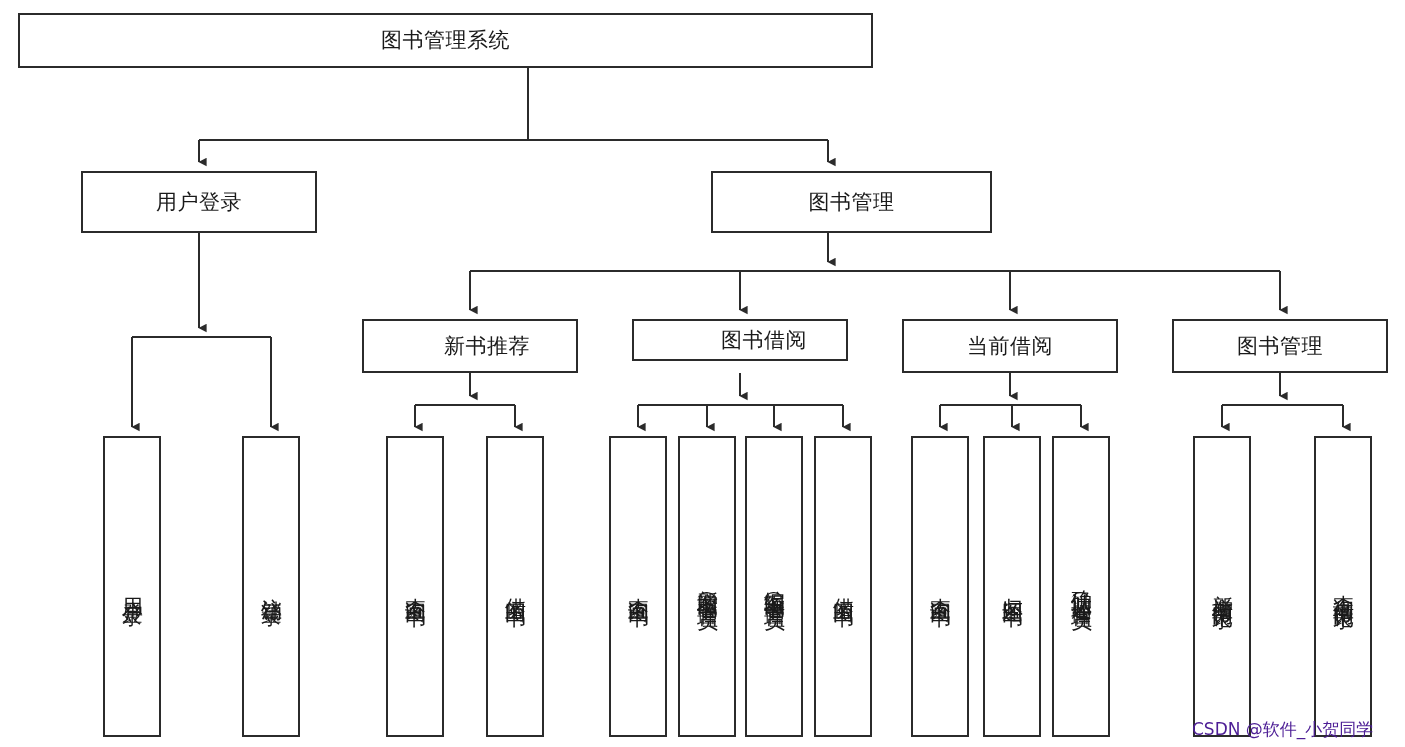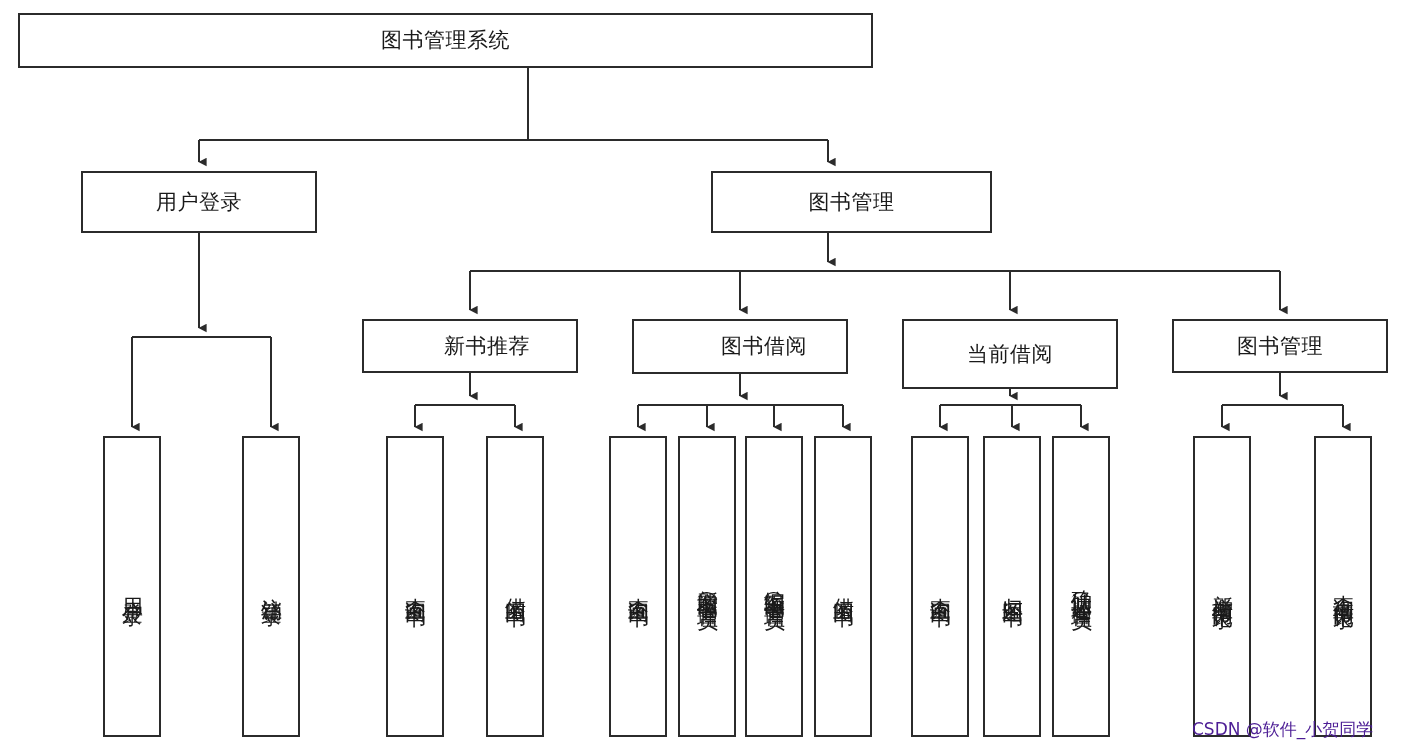--- a/index.html
+++ b/index.html
@@ -128,24 +128,24 @@
       </div>
       <div class="node-box node-horizontal" style="left: 81px; top: 171px; width: 236px; height: 62px;">
         <div class="node-label">用户登录</div>
       </div>
       <div class="node-box node-horizontal" style="left: 711px; top: 171px; width: 281px; height: 62px;">
         <div class="node-label">图书管理</div>
       </div>
       <div class="node-box node-horizontal" style="left: 362px; top: 319px; width: 216px; height: 54px; padding-left: 34px;">
         <div class="node-label">新书推荐</div>
       </div>
-      <div class="node-box node-horizontal" style="left: 632px; top: 319px; width: 216px; height: 55px; padding-left: 48px;">
+      <div class="node-box node-horizontal" style="left: 632px; top: 319px; width: 216px; height: 42px; padding-left: 48px;">
         <div class="node-label">图书借阅</div>
       </div>
-      <div class="node-box node-horizontal" style="left: 902px; top: 319px; width: 216px; height: 70px;">
+      <div class="node-box node-horizontal" style="left: 902px; top: 319px; width: 216px; height: 54px;">
         <div class="node-label">当前借阅</div>
       </div>
       <div class="node-box node-horizontal" style="left: 1172px; top: 319px; width: 216px; height: 54px;">
         <div class="node-label">图书管理</div>
       </div>
       <div class="node-box node-vertical" style="left: 103px; top: 436px; width: 58px; height: 301px;">
         <div class="node-label">用户登录</div>
       </div>
       <div class="node-box node-vertical" style="left: 242px; top: 436px; width: 58px; height: 301px;">
         <div class="node-label">注销登录</div>

